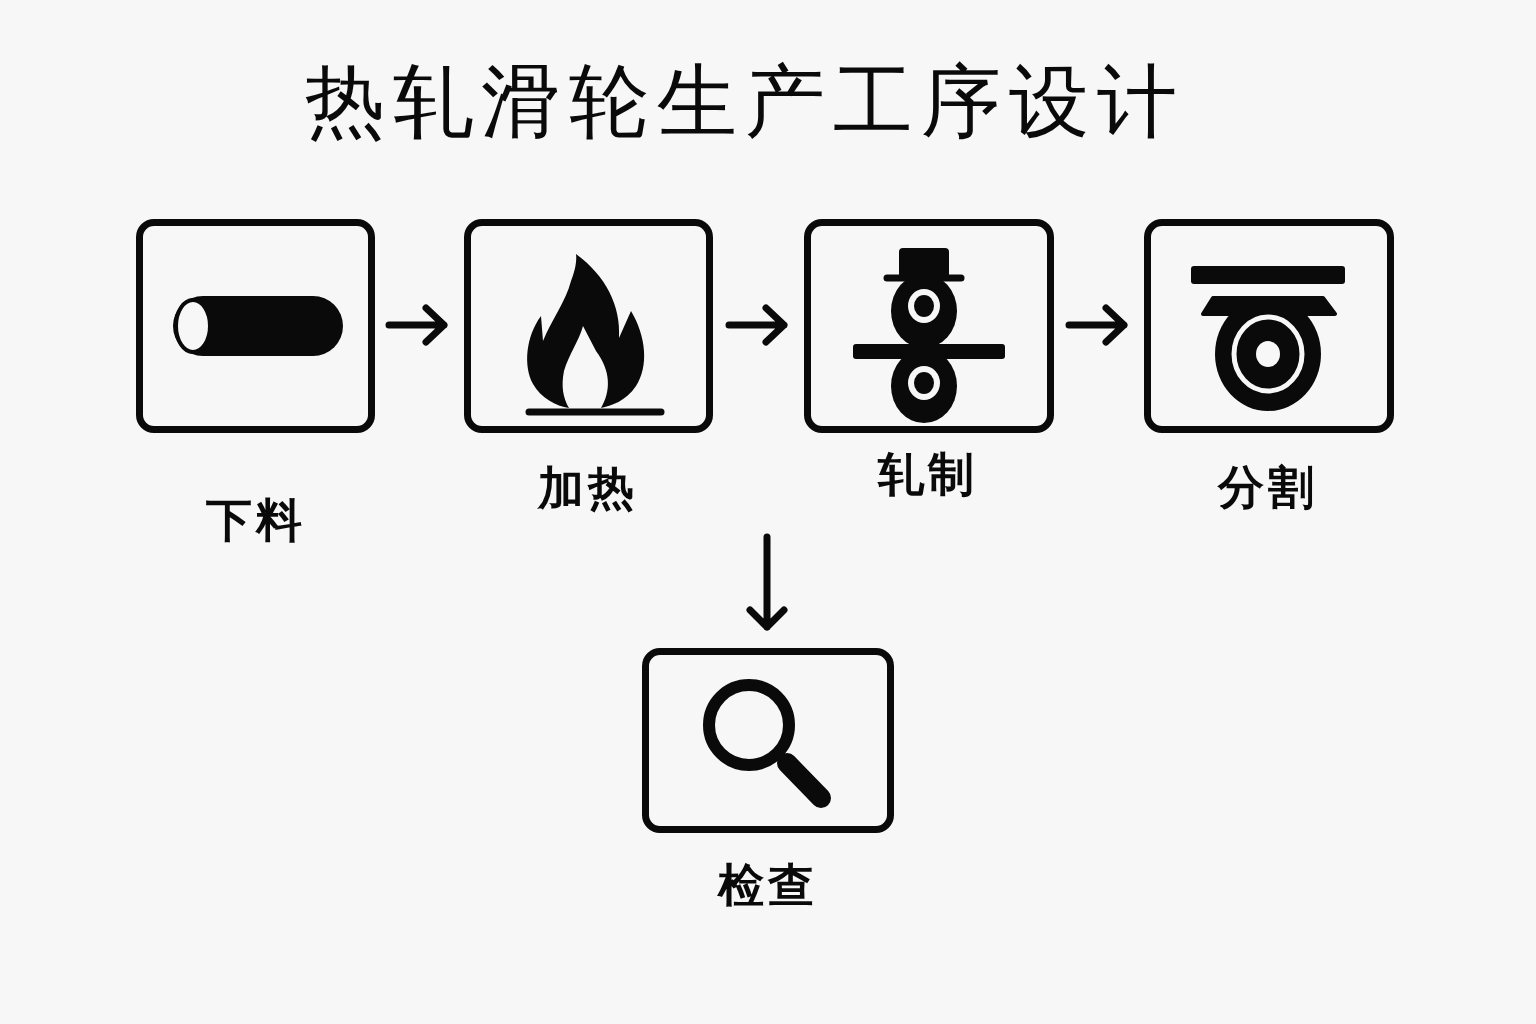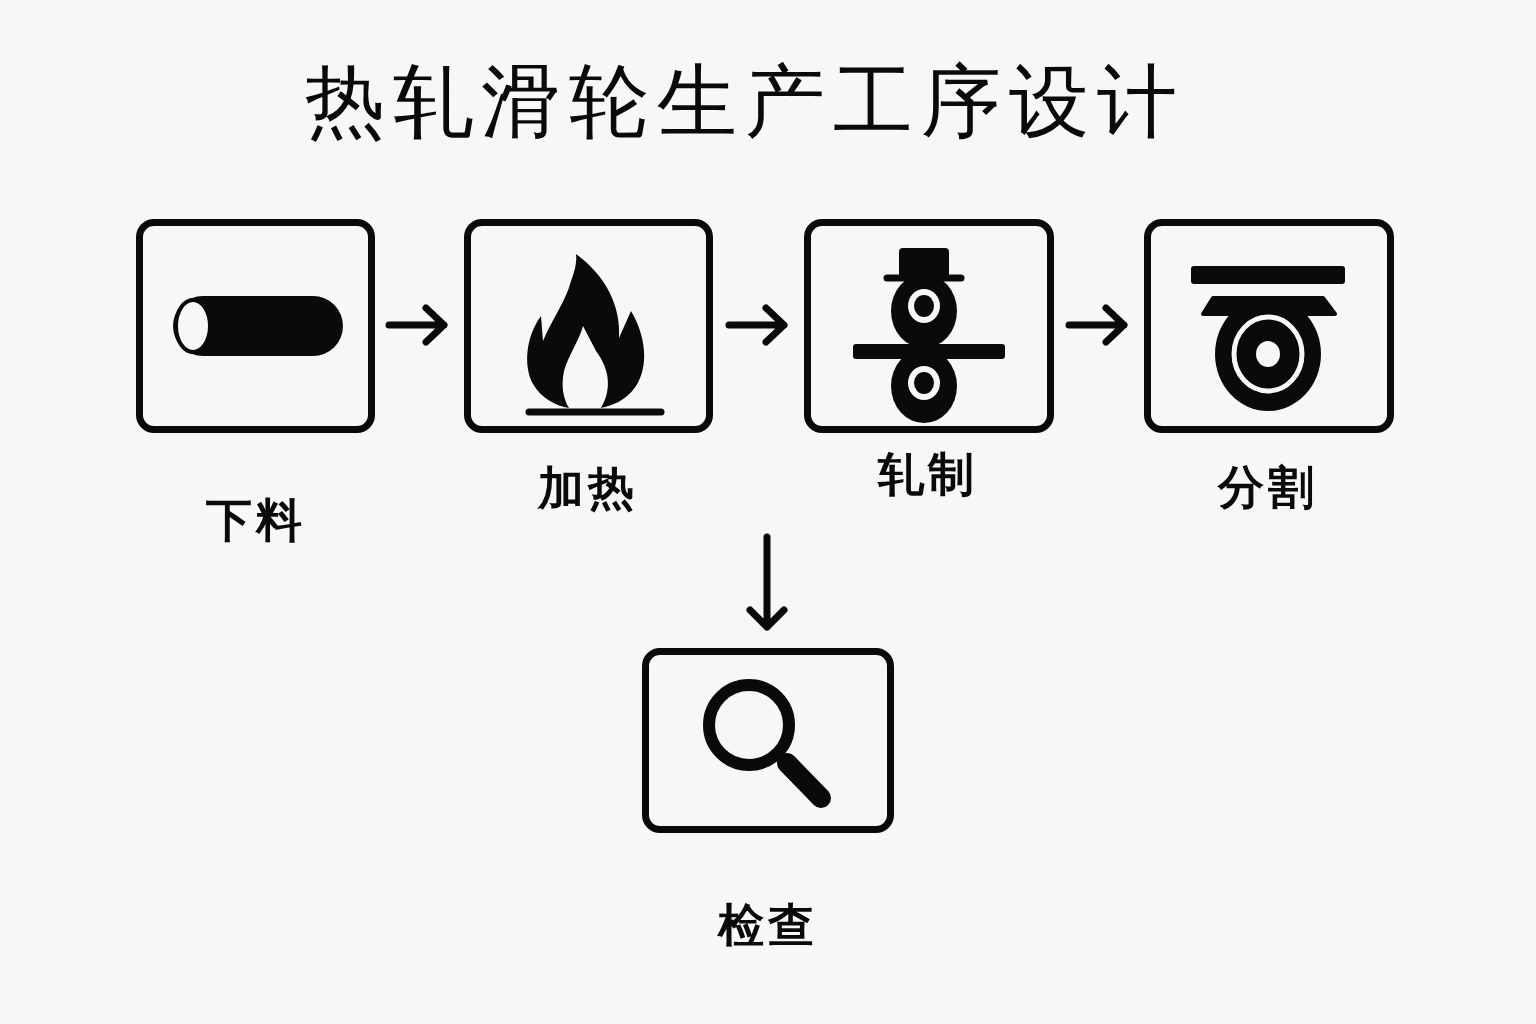--- a/index.html
+++ b/index.html
@@ -89,13 +89,13 @@
   <path d="M25 5 V95 M8 78 L25 95 L42 78" fill="none" stroke="#0a0a0a" stroke-width="7" stroke-linecap="round" stroke-linejoin="round"></path>
 </svg>
 
 <div class="box" style="left:642px;top:648px;width:252px;height:185px;">
   <svg viewBox="0 0 238 171">
     <circle cx="100" cy="70" r="40" fill="none" stroke="#0a0a0a" stroke-width="12"></circle>
     <line x1="128" y1="98" x2="135" y2="105" stroke="#0a0a0a" stroke-width="10"></line>
     <line x1="138" y1="108" x2="172" y2="143" stroke="#0a0a0a" stroke-width="20" stroke-linecap="round"></line>
   </svg>
 </div>
-<div class="label" style="left:648px;top:855px;margin-top:40px;">检查</div>
+<div class="label" style="left:648px;top:855px;">检查</div>
 
 </body></html>

